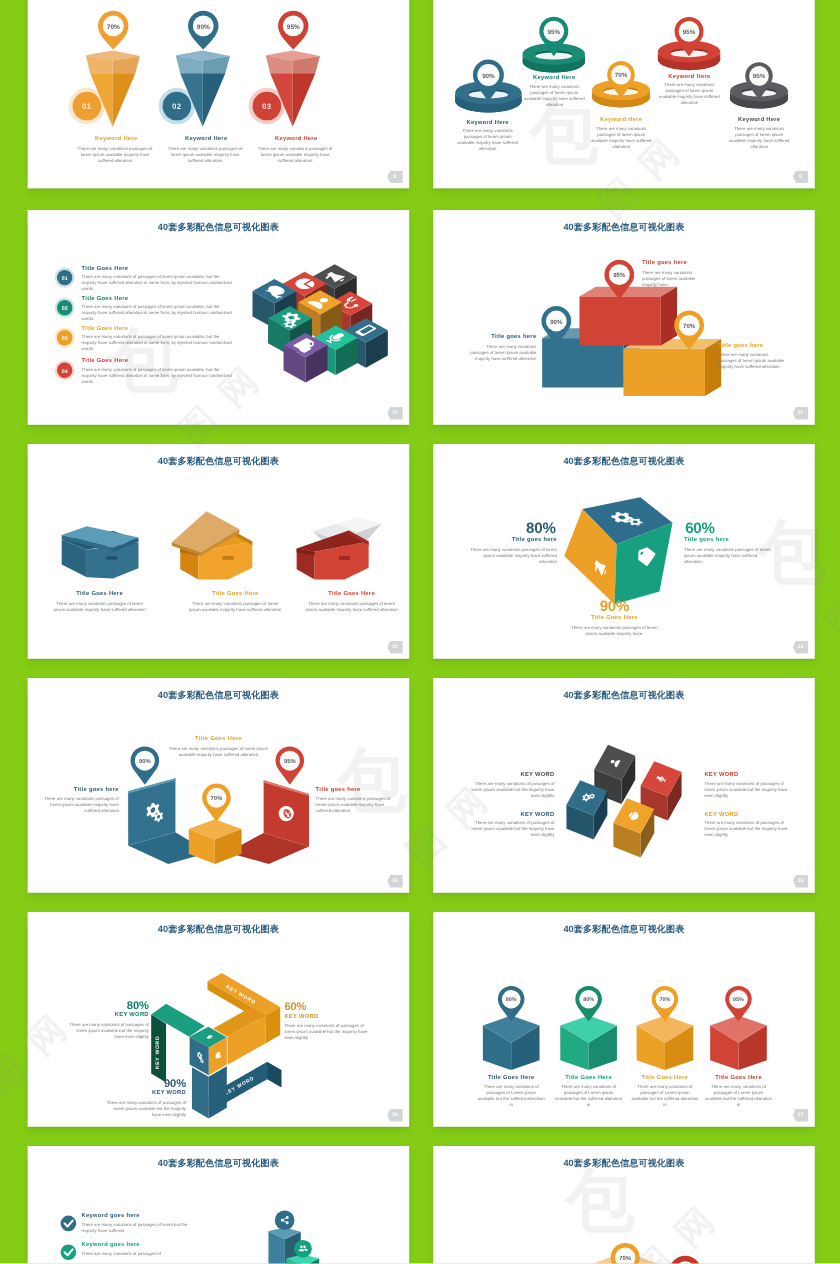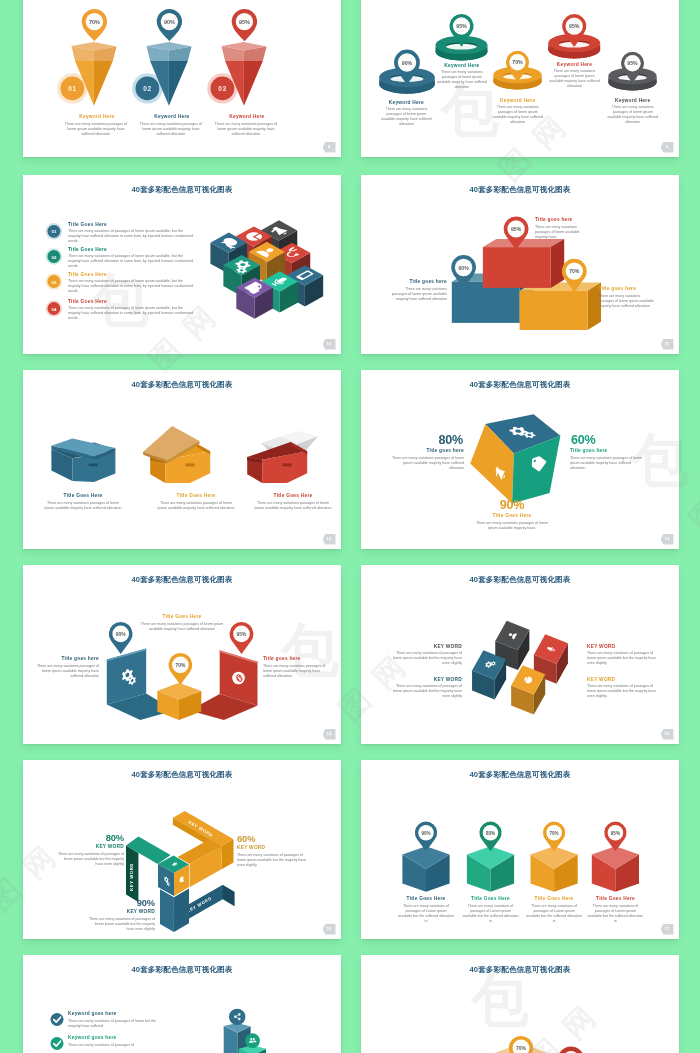--- a/index.html
+++ b/index.html
@@ -1,18 +1,18 @@
 <!DOCTYPE html>
 <html><head>
 <meta charset="utf-8">
 <style>
   html,body{margin:0;padding:0;background:#fdfdfd;}
   body{width:700px;height:1053px;overflow:hidden;font-family:"Liberation Sans",sans-serif;
        -webkit-font-smoothing:antialiased;}
-  .grid{position:relative;width:700px;height:1053px;background:#86efac;}
+  .grid{position:relative;width:700px;height:1053px;background:#84cc16;}
   .slide{position:absolute;width:318px;height:179px;background:#fff;overflow:hidden;
          box-shadow:0 1px 2px rgba(0,0,0,0.07), 0 4px 8px rgba(0,0,0,0.07);}
   .title{position:absolute;left:0;right:0;top:10px;text-align:center;font-size:7.6px;
          font-weight:bold;color:#2b5c7e;letter-spacing:0.1px;}
   .pgnum{position:absolute;right:5.5px;bottom:4.5px;width:13px;height:10.5px;background:#d2d5d8;color:#fff;
          font-size:4.3px;line-height:10.5px;text-align:center;font-weight:bold;
          clip-path:polygon(22% 0%, 100% 0%, 100% 100%, 22% 100%, 0% 50%);}
   .sv{position:absolute;left:0;top:0;width:318px;height:179px;}
   .txt{position:absolute;color:#76797c;font-size:3.6px;line-height:1.42;text-align:center;}
   .hd{position:absolute;font-size:4.8px;font-weight:bold;text-align:center;letter-spacing:0.25px;}

